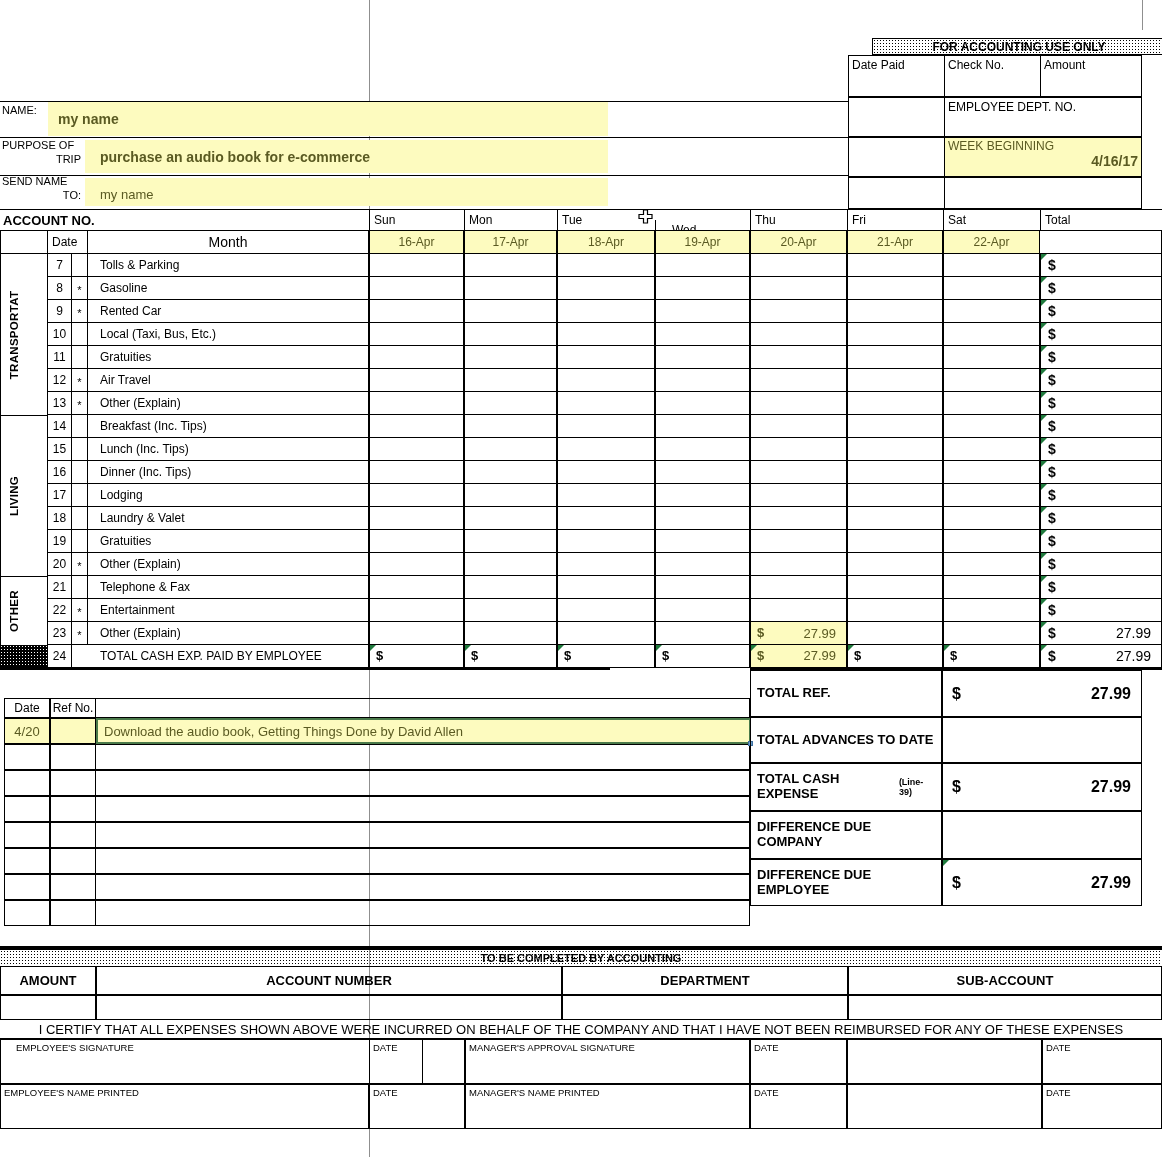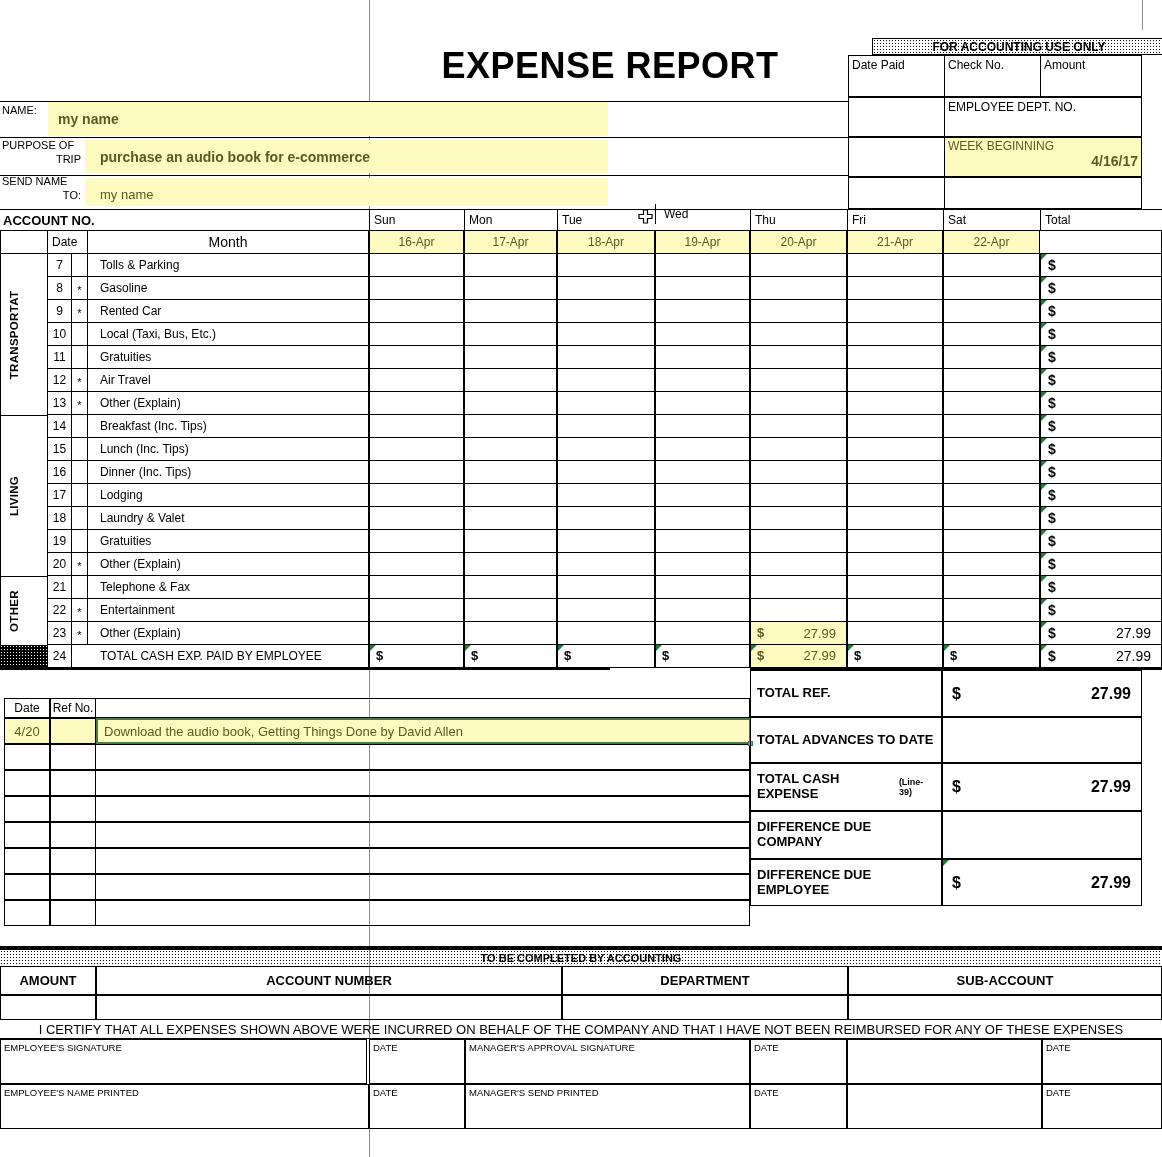--- a/index.html
+++ b/index.html
@@ -104,21 +104,20 @@
   .sublabel { font-size: 9px; font-weight: bold; }
 </style>
 </head>
 <body>
 
 <div id="sheet">
 
   <div class="pagebreak-line" style="left:369px; top:0; height:1157px; background:#8f8f8f;"></div>
   <div class="pagebreak-line" style="left:1142px; top:0; height:30px; background:#8f8f8f;"></div>
 
-  <div id="title" class="cell vmid-c" style="left:380px; top:42px; width:460px; height:48px;">EXPENSE REPORT</div>
 
   <div class="cell dotband box ctr vmid-c bold lbl-12" style="left:872px; top:38px; width:294px; height:17px;">FOR ACCOUNTING USE ONLY</div>
 
   <div class="cell box vtop lbl-12" style="left:848px; top:55px; width:97px; height:42px; padding:2px 3px;">Date Paid</div>
   <div class="cell box vtop lbl-12" style="left:944px; top:55px; width:97px; height:42px; padding:2px 3px;">Check No.</div>
   <div class="cell box vtop lbl-12" style="left:1040px; top:55px; width:102px; height:42px; padding:2px 3px;">Amount</div>
 
   <div class="cell box" style="left:848px; top:97px; width:97px; height:40px;"></div>
   <div class="cell box vtop lbl-12" style="left:944px; top:97px; width:198px; height:40px; padding:2px 3px;">EMPLOYEE DEPT. NO.</div>
 
@@ -147,21 +146,21 @@
   <div class="cell lbl-11 rgt" style="left:2px; top:189px; width:79px; height:14px;">TO:</div>
   <div class="cell lbl-13 olive vmid" style="left:100px; top:184px; width:300px; height:20px;">my name</div>
 
   <div class="cell bt bb" style="left:0px; top:209px; width:1162px; height:22px;"></div>
   <div class="cell bold lbl-13 vmid" style="left:3px; top:210px; width:200px; height:20px;">ACCOUNT NO.</div>
 
   <div id="day-headers">
       <div class="cell bl lbl-12 vmid" style="left: 369px; top: 210px; width: 95px; height: 20px; padding-left: 4px;">Sun</div>
       <div class="cell bl lbl-12 vmid" style="left: 464px; top: 210px; width: 93px; height: 20px; padding-left: 4px;">Mon</div>
       <div class="cell bl lbl-12 vmid" style="left: 557px; top: 210px; width: 98px; height: 20px; padding-left: 4px;">Tue</div>
-      <div class="cell bl lbl-12 vmid" style="left: 655px; top: 204px; width: 95px; height: 20px; padding-left: 8px;">Wed</div>
+      <div class="cell bl lbl-12 vmid" style="left: 655px; top: 220px; width: 95px; height: 20px; padding-left: 16px;">Wed</div>
       <div class="cell bl lbl-12 vmid" style="left: 750px; top: 210px; width: 97px; height: 20px; padding-left: 4px;">Thu</div>
       <div class="cell bl lbl-12 vmid" style="left: 847px; top: 210px; width: 96px; height: 20px; padding-left: 4px;">Fri</div>
       <div class="cell bl lbl-12 vmid" style="left: 943px; top: 210px; width: 97px; height: 20px; padding-left: 4px;">Sat</div>
       <div class="cell bl lbl-12 vmid" style="left: 1040px; top: 210px; width: 122px; height: 20px; padding-left: 4px;">Total</div>
     </div>
   <div id="date-headers">
       <div class="cell bl br bb yel ctr vmid-c lbl-12 olive" style="left: 369px; top: 231px; width: 95px; height: 23px;">16-Apr</div>
       <div class="cell bl br bb yel ctr vmid-c lbl-12 olive" style="left: 464px; top: 231px; width: 93px; height: 23px;">17-Apr</div>
       <div class="cell bl br bb yel ctr vmid-c lbl-12 olive" style="left: 557px; top: 231px; width: 98px; height: 23px;">18-Apr</div>
       <div class="cell bl br bb yel ctr vmid-c lbl-12 olive" style="left: 655px; top: 231px; width: 95px; height: 23px;">19-Apr</div>
@@ -552,30 +551,30 @@
   <div class="cell box ctr vmid-c bold lbl-13" style="left:562px; top:966px; width:286px; height:29px;">DEPARTMENT</div>
   <div class="cell box ctr vmid-c bold lbl-13" style="left:848px; top:966px; width:314px; height:29px;">SUB-ACCOUNT</div>
 
   <div class="cell box" style="left:0px; top:995px; width:96px; height:25px;"></div>
   <div class="cell box" style="left:96px; top:995px; width:466px; height:25px;"></div>
   <div class="cell box" style="left:562px; top:995px; width:286px; height:25px;"></div>
   <div class="cell box" style="left:848px; top:995px; width:314px; height:25px;"></div>
 
   <div class="cell ctr vmid-c lbl-13 bb" style="left:0px; top:1020px; width:1162px; height:19px;">I CERTIFY THAT ALL EXPENSES SHOWN ABOVE WERE INCURRED ON BEHALF OF THE COMPANY AND THAT I HAVE NOT BEEN REIMBURSED FOR ANY OF THESE EXPENSES</div>
 
-  <div class="cell box vtop lbl-xs" style="left:0px; top:1039px; width:367px; height:45px; padding:2px 3px;">EMPLOYEE'S SIGNATURE</div>
+  <div class="cell box vtop lbl-xs" style="left:0px; top:1039px; width:423px; height:45px; padding:2px 15px;">EMPLOYEE'S SIGNATURE</div>
   <div class="cell box vtop lbl-xs" style="left:369px; top:1039px; width:96px; height:45px; padding:2px 3px;">DATE</div>
   <div class="cell box vtop lbl-xs" style="left:465px; top:1039px; width:285px; height:45px; padding:2px 3px;">MANAGER'S  APPROVAL SIGNATURE</div>
   <div class="cell box vtop lbl-xs" style="left:750px; top:1039px; width:97px; height:45px; padding:2px 3px;">DATE</div>
   <div class="cell box" style="left:847px; top:1039px; width:195px; height:45px;"></div>
   <div class="cell box vtop lbl-xs" style="left:1042px; top:1039px; width:120px; height:45px; padding:2px 3px;">DATE</div>
 
   <div class="cell box vtop lbl-xs" style="left:0px; top:1084px; width:369px; height:45px; padding:2px 3px;">EMPLOYEE'S NAME PRINTED</div>
   <div class="cell box vtop lbl-xs" style="left:369px; top:1084px; width:96px; height:45px; padding:2px 3px;">DATE</div>
-  <div class="cell box vtop lbl-xs" style="left:465px; top:1084px; width:285px; height:45px; padding:2px 3px;">MANAGER'S  SEND PRINTED</div>
+  <div class="cell box vtop lbl-xs" style="left:465px; top:1084px; width:285px; height:45px; padding:2px 3px;">MANAGER'S  NAME PRINTED</div>
   <div class="cell box vtop lbl-xs" style="left:750px; top:1084px; width:97px; height:45px; padding:2px 3px;">DATE</div>
   <div class="cell box" style="left:847px; top:1084px; width:195px; height:45px;"></div>
   <div class="cell box vtop lbl-xs" style="left:1042px; top:1084px; width:120px; height:45px; padding:2px 3px;">DATE</div>
 
   <svg class="crosshair" style="left:637px; top:209px;" width="17" height="17" viewBox="0 0 17 17">
     <path d="M6.5 1 h4 v4.5 h4.5 v4 h-4.5 v4.5 h-4 v-4.5 h-4.5 v-4 h4.5 z" fill="#ffffff" stroke="#000000" stroke-width="1.2"></path>
   </svg>
 
 </div>
 

